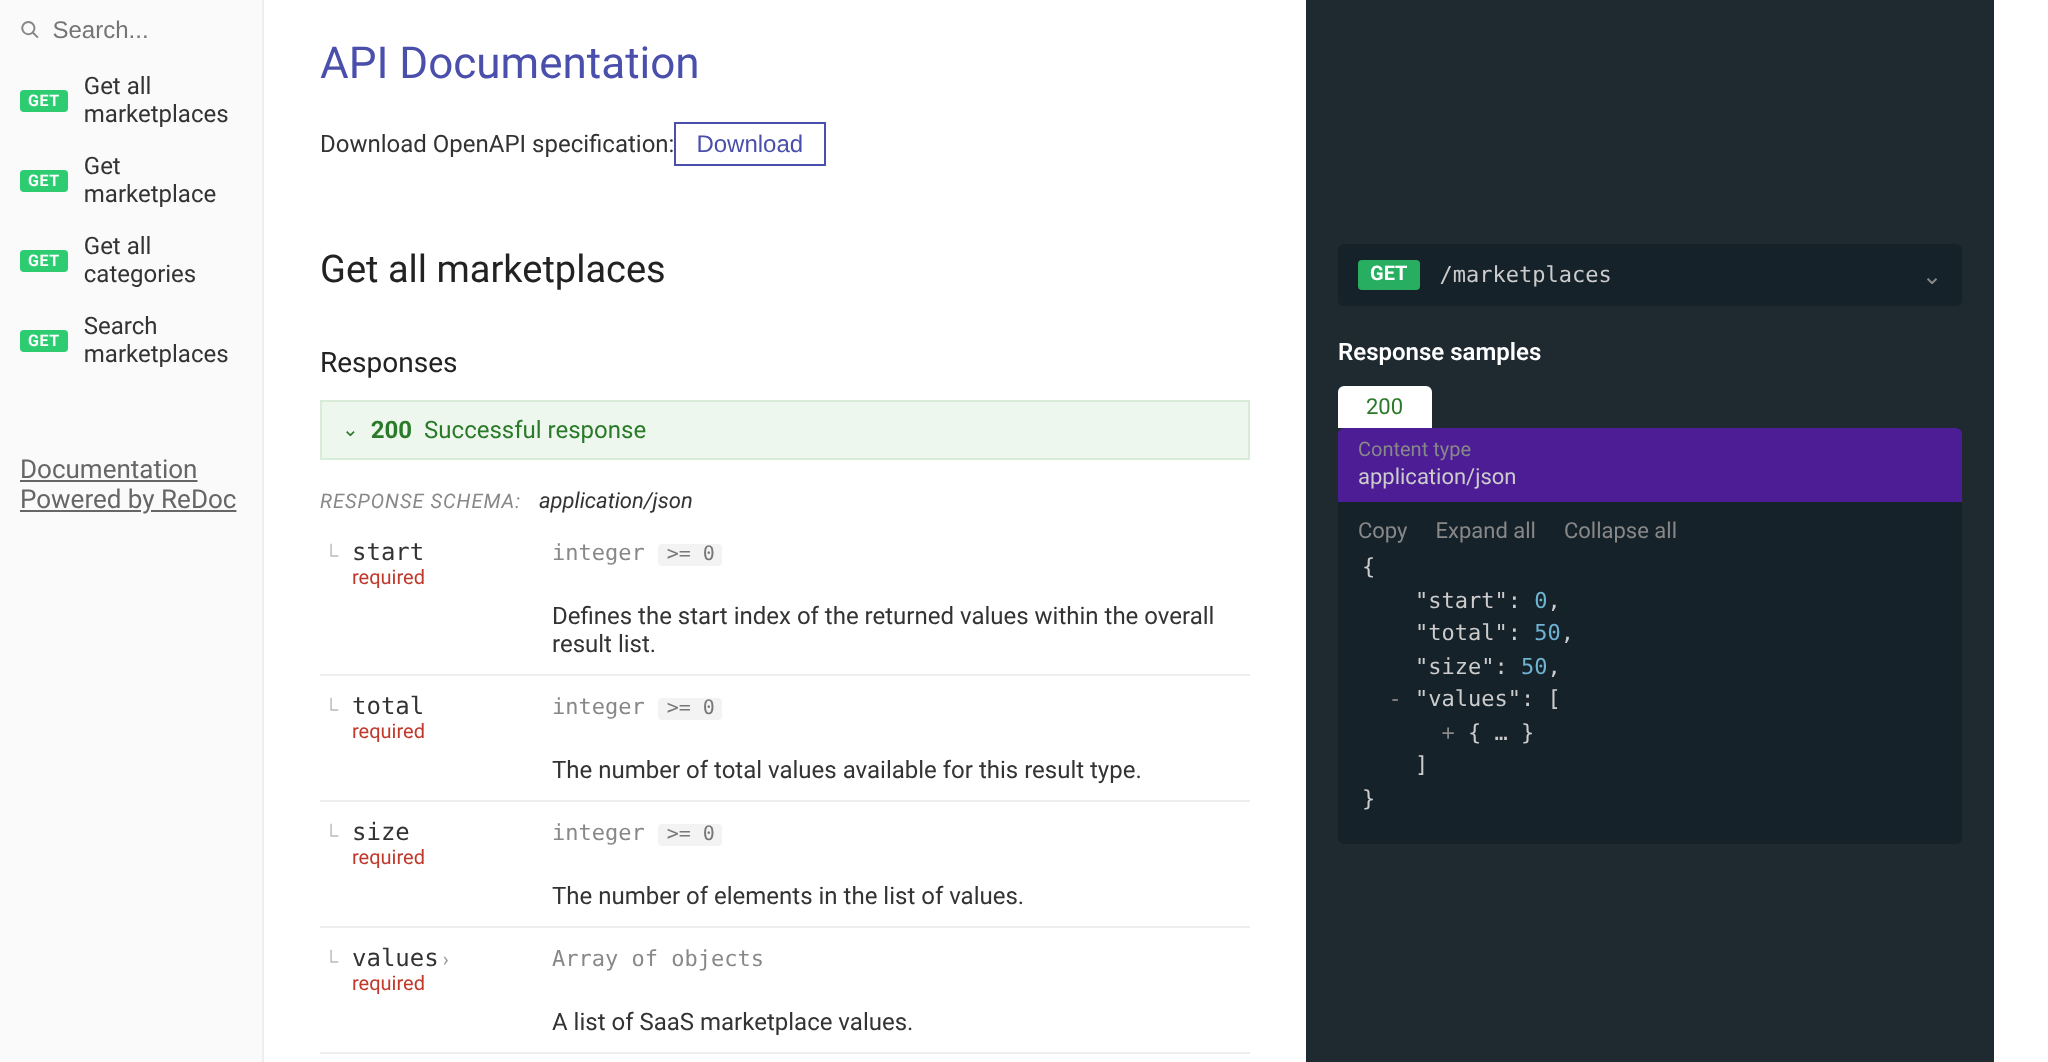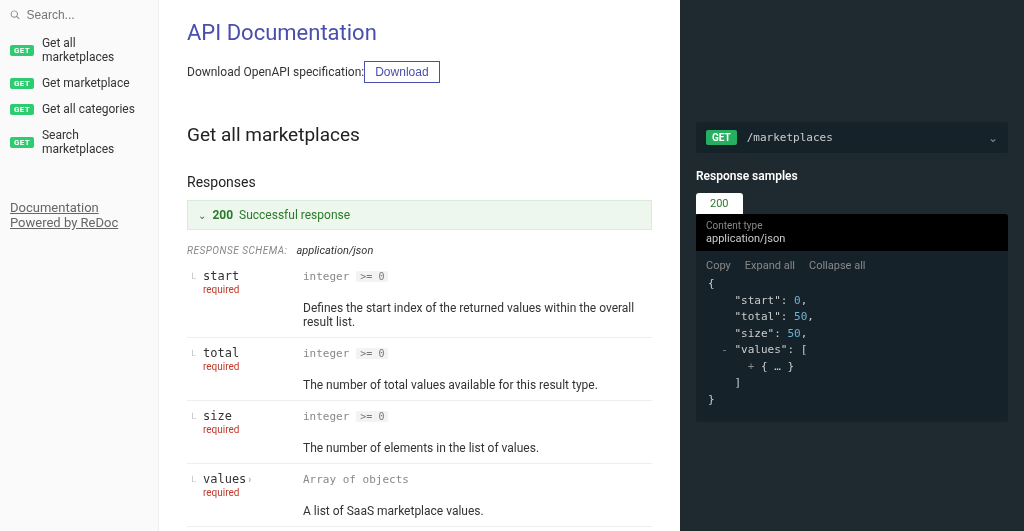--- a/index.html
+++ b/index.html
@@ -8,21 +8,21 @@
       font-size: 13px;
       color: #333;
       display: flex;
       width: 1024px;
       height: 531px;
       overflow: hidden;
       background: #fff;
     }
     
     .sidebar {
-      width: 159px;
+      width: 132px;
       background: #fafafa;
       border-right: 1px solid #eee;
       display: flex;
       flex-direction: column;
       padding-top: 6px;
     }
     .search-wrap {
       display: flex;
       align-items: center;
       padding: 2px 10px 8px 10px;
@@ -180,21 +180,21 @@
       padding: 4px 14px;
       border-radius: 3px 3px 0 0;
       margin-bottom: 0;
     }
     .sample-box {
       background: #16222a;
       border-radius: 3px;
       overflow: hidden;
     }
     .sample-head {
-      background: #000000;
+      background: #4c1d95;
       padding: 6px 10px;
       font-size: 10px;
       color: #888;
     }
     .sample-head .mime2 { color: #ccc; font-size: 11px; display: block; margin-top: 1px;}
     .sample-actions {
       display: flex;
       justify-content: flex-start;
       gap: 14px;
       padding: 8px 10px 2px 10px;

